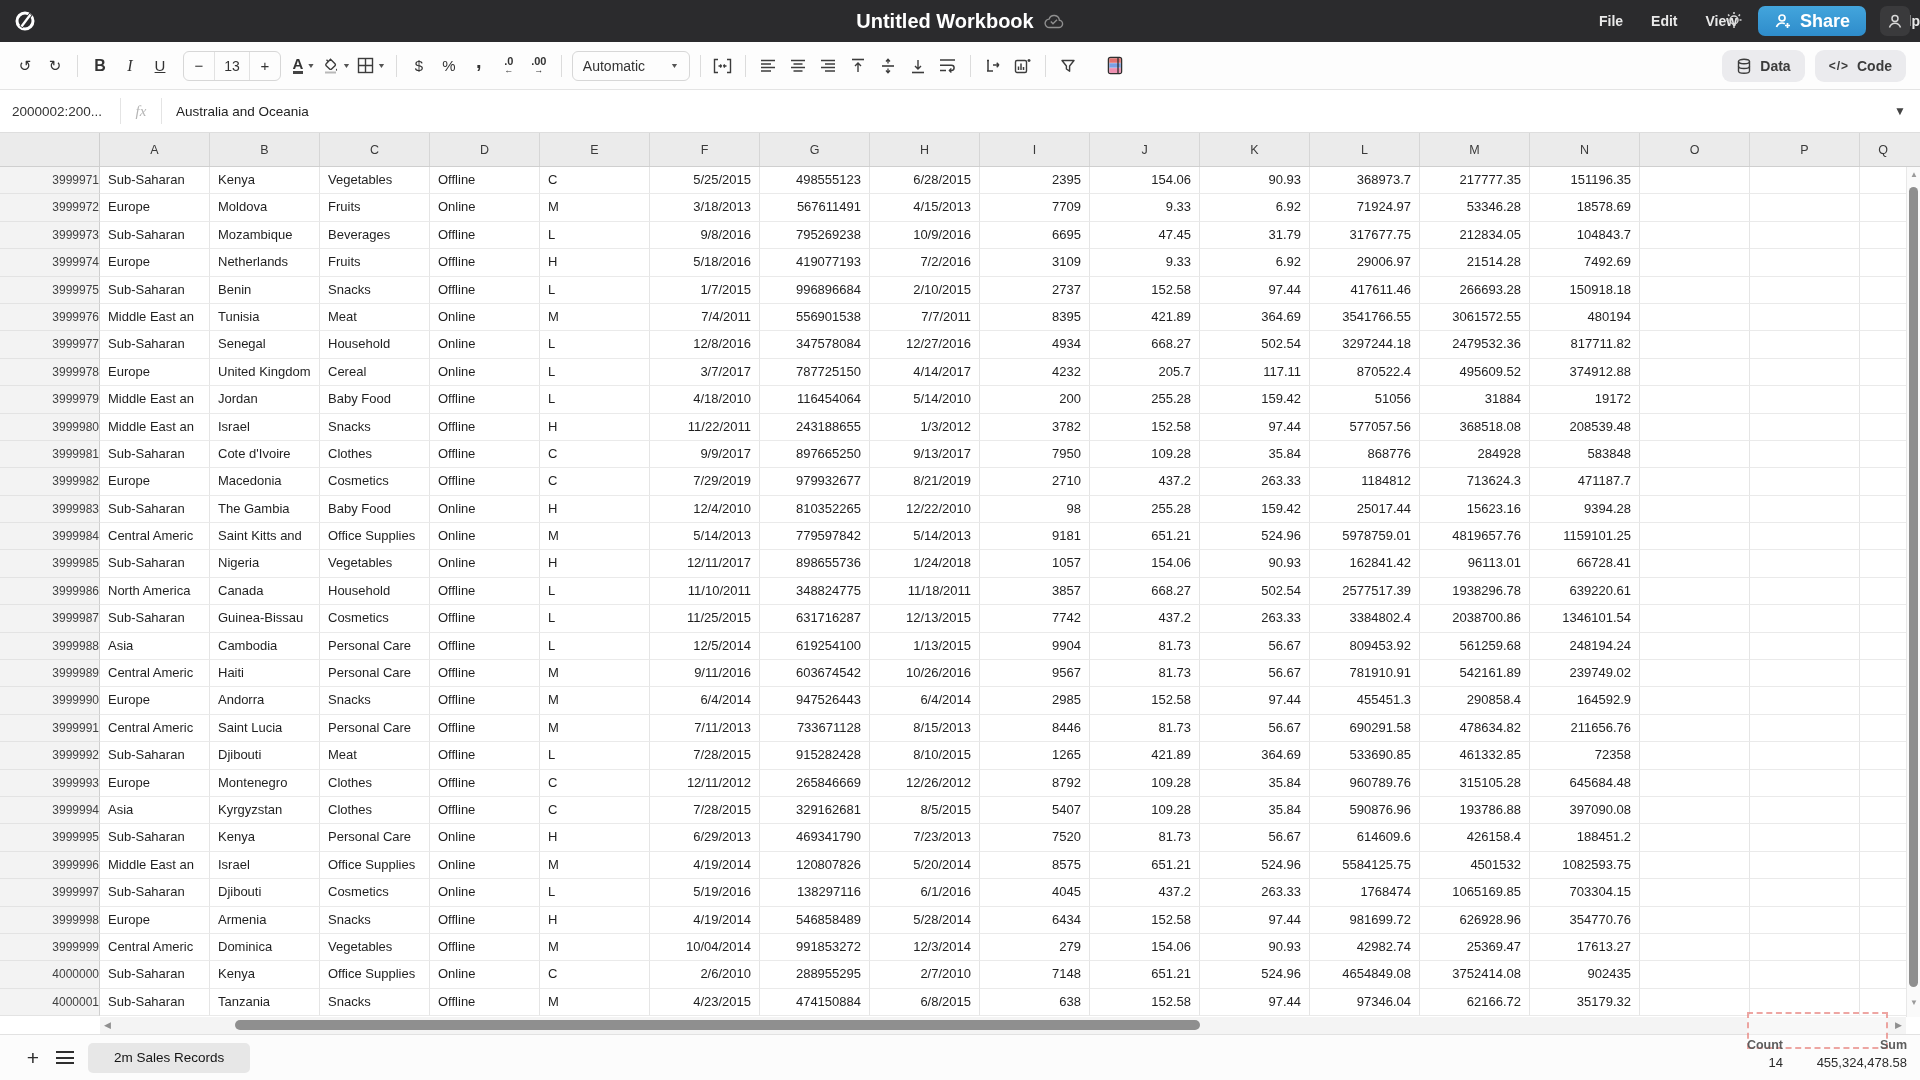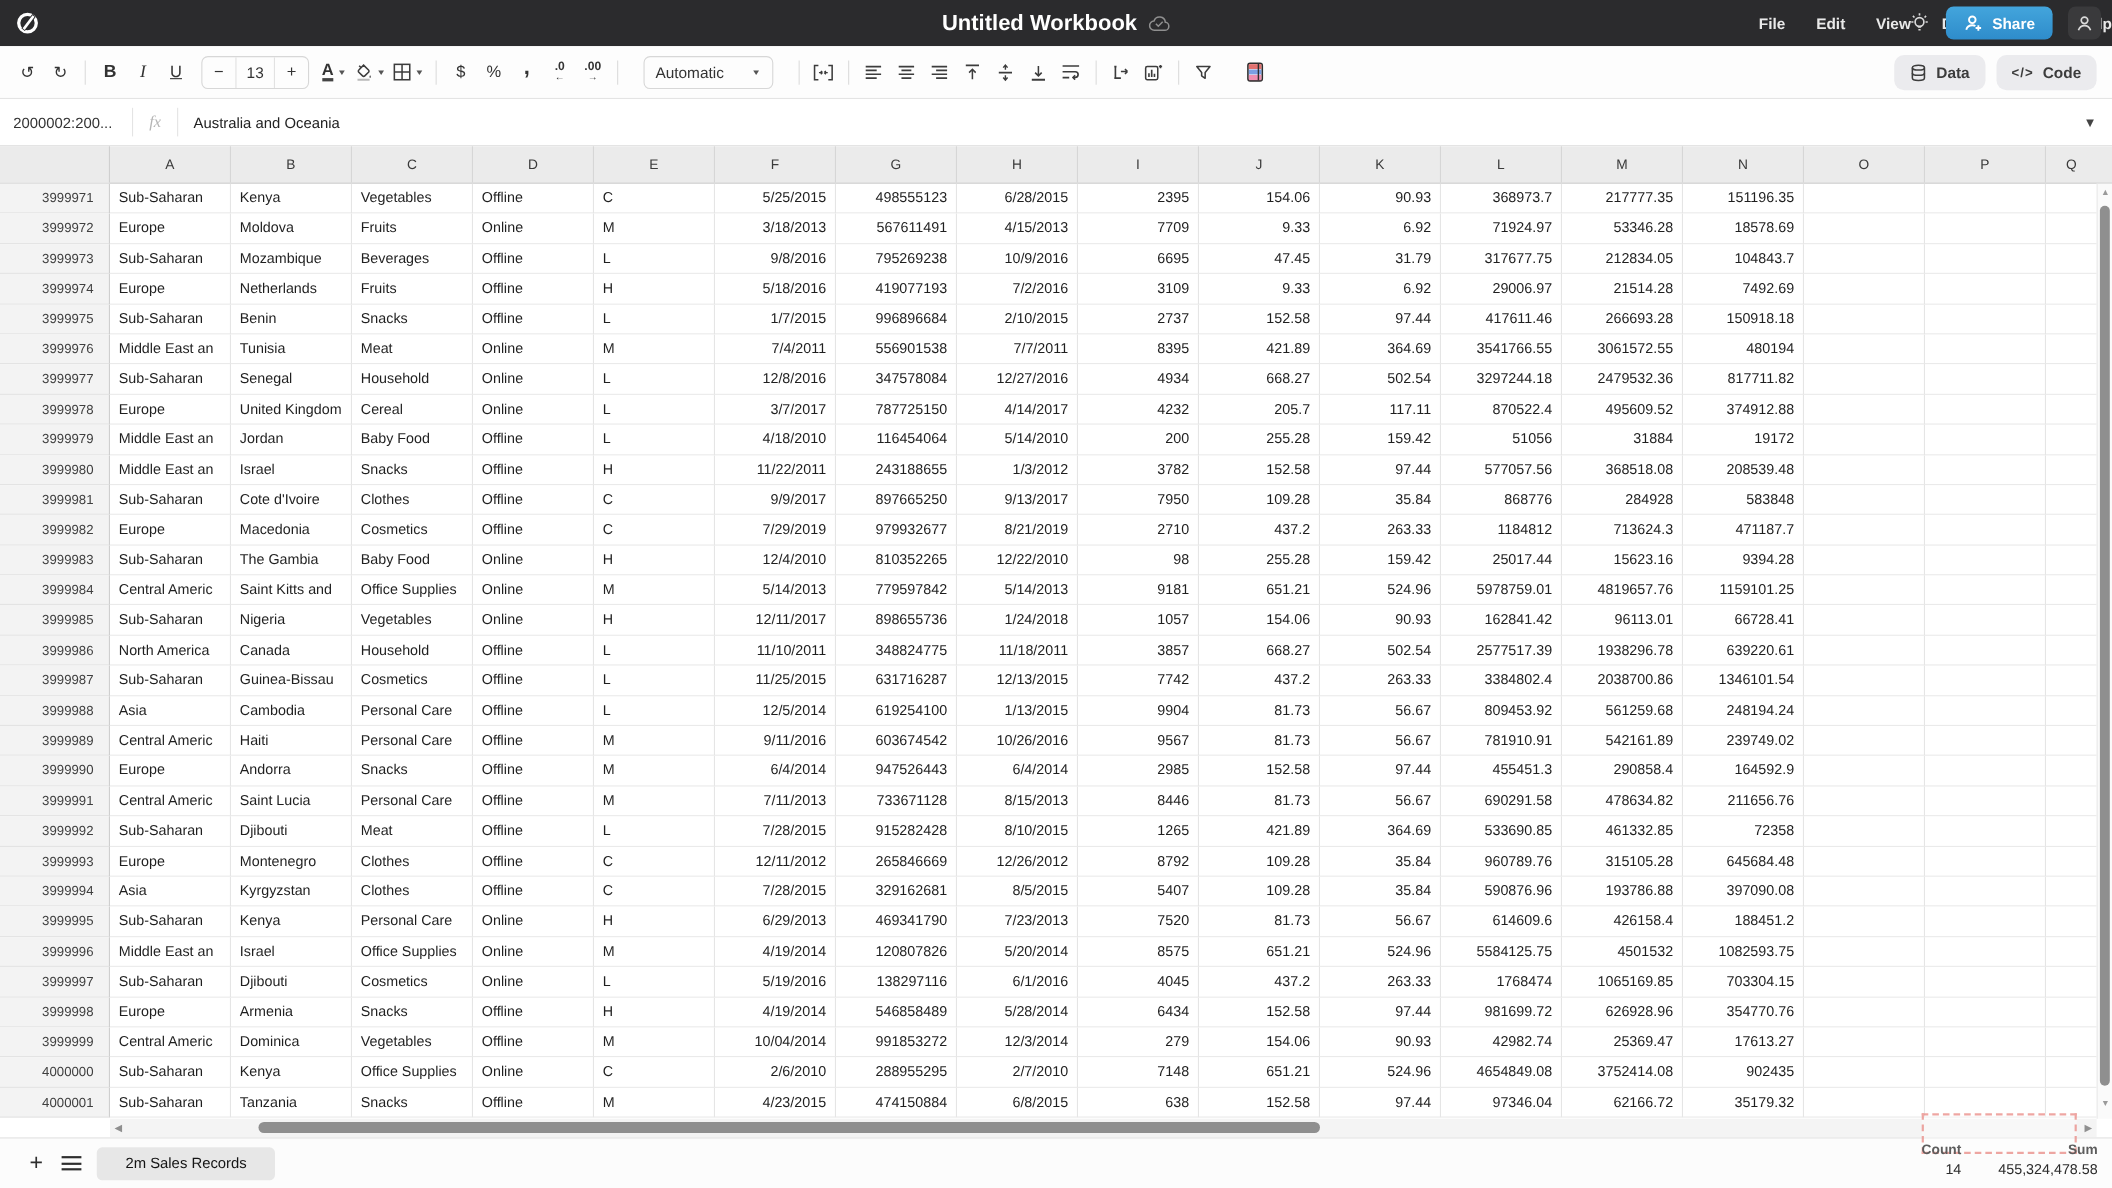--- a/index.html
+++ b/index.html
@@ -11,21 +11,21 @@
     background:#2b2b2d; display:flex; align-items:center; color:#e9e9e9;justify-content:space-between; }
   .logo { width:26px; height:26px; margin:0 14px 0 12px; display:flex; align-items:center; justify-content:center; }
   .menus { display:flex; gap:28px; font-size:14px; font-weight:700; }
   .menu-item { cursor:default; }
   .title-wrap { position:absolute; left:0; right:0; top:0; height:42px;
     display:flex; align-items:center; justify-content:center; gap:10px; pointer-events:none; }
   .wb-title { color:#fff; font-size:20px; font-weight:700; }
   .top-right { position:absolute; right:10px; top:0; height:42px; display:flex; align-items:center; gap:14px; }
   .share-btn { display:flex; align-items:center; gap:8px; height:30px; padding:0 16px;
     border-radius:7px; background:linear-gradient(#43a5dc,#2e8ccb); color:#fff;
-    font-size:14px; font-weight:700; }
+    font-size:18px; font-weight:700; }
   .avatar-btn { width:30px; height:30px; border-radius:7px; background:#3a3a3c;
     display:flex; align-items:center; justify-content:center; }
 
   
   .toolbar { position:absolute; left:0; top:42px; width:1920px; height:48px; background:#fdfdfd;
     border-bottom:1px solid #e4e4e4; display:flex; align-items:center; padding:0 10px; }
   .tbtn { min-width:30px; height:30px; display:flex; align-items:center; justify-content:center;
     border-radius:5px; color:#333; font-size:15px; gap:2px; padding:0 3px; }
   .sep { width:1px; height:22px; background:#dcdcdc; margin:0 7px; }
   .b { font-weight:700; font-size:16px; }
@@ -34,21 +34,21 @@
   .size-group { display:flex; align-items:center; border:1px solid #d7d7d7; border-radius:6px;
     height:30px; margin:0 8px; overflow:hidden; }
   .size-group .seg { width:30px; height:100%; display:flex; align-items:center; justify-content:center;
     font-size:15px; color:#333; }
   .size-group .val { border-left:1px solid #e2e2e2; border-right:1px solid #e2e2e2; font-size:14px; width:36px; }
   .chev { font-size:9px; color:#555; margin-left:1px; transform:scaleY(.8); }
   .acolor { font-size:15px; font-weight:600; border-bottom:3px solid #444; line-height:14px; }
   .dec { display:flex; flex-direction:column; align-items:center; line-height:9px; font-size:11px; color:#333; font-weight:600;}
   .dec small { font-size:9px; font-weight:400; }
   .fmt-dd { display:flex; align-items:center; justify-content:space-between; width:118px; height:30px;
-    border:1px solid #d7d7d7; border-radius:6px; padding:0 10px; font-size:14px; color:#333; margin:0 16px; }
+    border:1px solid #d7d7d7; border-radius:6px; padding:0 10px; font-size:14px; color:#333; margin:0 3px; }
   .panel-btns { position:absolute; right:14px; top:0; height:48px; display:flex; align-items:center; gap:10px; }
   .panel-btn { display:flex; align-items:center; gap:8px; height:32px; padding:0 14px; border-radius:9px;
     background:#ebebee; color:#3c3c3c; font-size:14px; font-weight:600; }
   .code-glyph { font-size:12px; font-weight:700; letter-spacing:1px; }
 
   
   .fbar { position:absolute; left:0; top:90px; width:1920px; height:43px; background:#fff;
     border-bottom:1px solid #dedede; display:flex; align-items:center; }
   .namebox { width:120px; padding-left:12px; font-size:13.5px; color:#333; }
   .fx { width:42px; height:26px; border-left:1px solid #e4e4e4; border-right:1px solid #e4e4e4;
@@ -59,21 +59,21 @@
 
   
   .grid { position:absolute; left:0; top:133px; width:1920px; height:901px; background:#fff; }
   .ghead { display:flex; height:34px; background:#ebebeb; border-bottom:1px solid #cfcfcf; }
   .corner { width:100px; border-right:1px solid #cfcfcf; background:#ebebeb; }
   .colh { width:110px; border-right:1px solid #d6d6d6; display:flex; align-items:center; justify-content:center;
     font-size:12.5px; color:#3a3a3a; }
   .colh.qcol { width:46px; border-right:none; }
   .grow { display:flex; height:27.4px; }
   .gut { width:100px; background:#f3f3f3; border-right:1px solid #cfcfcf; border-bottom:1px solid #e3e3e3;
-    font-size:12px; color:#3f3f3f; text-align:right; padding-right:14px; line-height:26.4px; }
+    font-size:12px; color:#3f3f3f; text-align:right; line-height:26.4px; }
   .cell { width:110px; border-right:1px solid #e5e5e5; border-bottom:1px solid #eaeaea;
     font-size:13px; color:#1f1f1f; line-height:26.4px; white-space:nowrap; overflow:hidden;
     padding-left:8px; }
   .cell.num { text-align:right; padding-left:0; padding-right:8px; }
   .cell.qcol { width:46px; border-right:none; }
 
   
   .vsb { position:absolute; right:0; top:34px; width:14px; height:850px; background:#fafafa; border-left:1px solid #e8e8e8; }
   .vsb .arr { position:absolute; left:0; width:14px; height:16px; color:#9a9a9a; font-size:8px; text-align:center; line-height:16px; }
   .vsb .thumb { position:absolute; left:2px; width:9px; border-radius:5px; background:#8f8f8f; top:20px; height:800px; }

